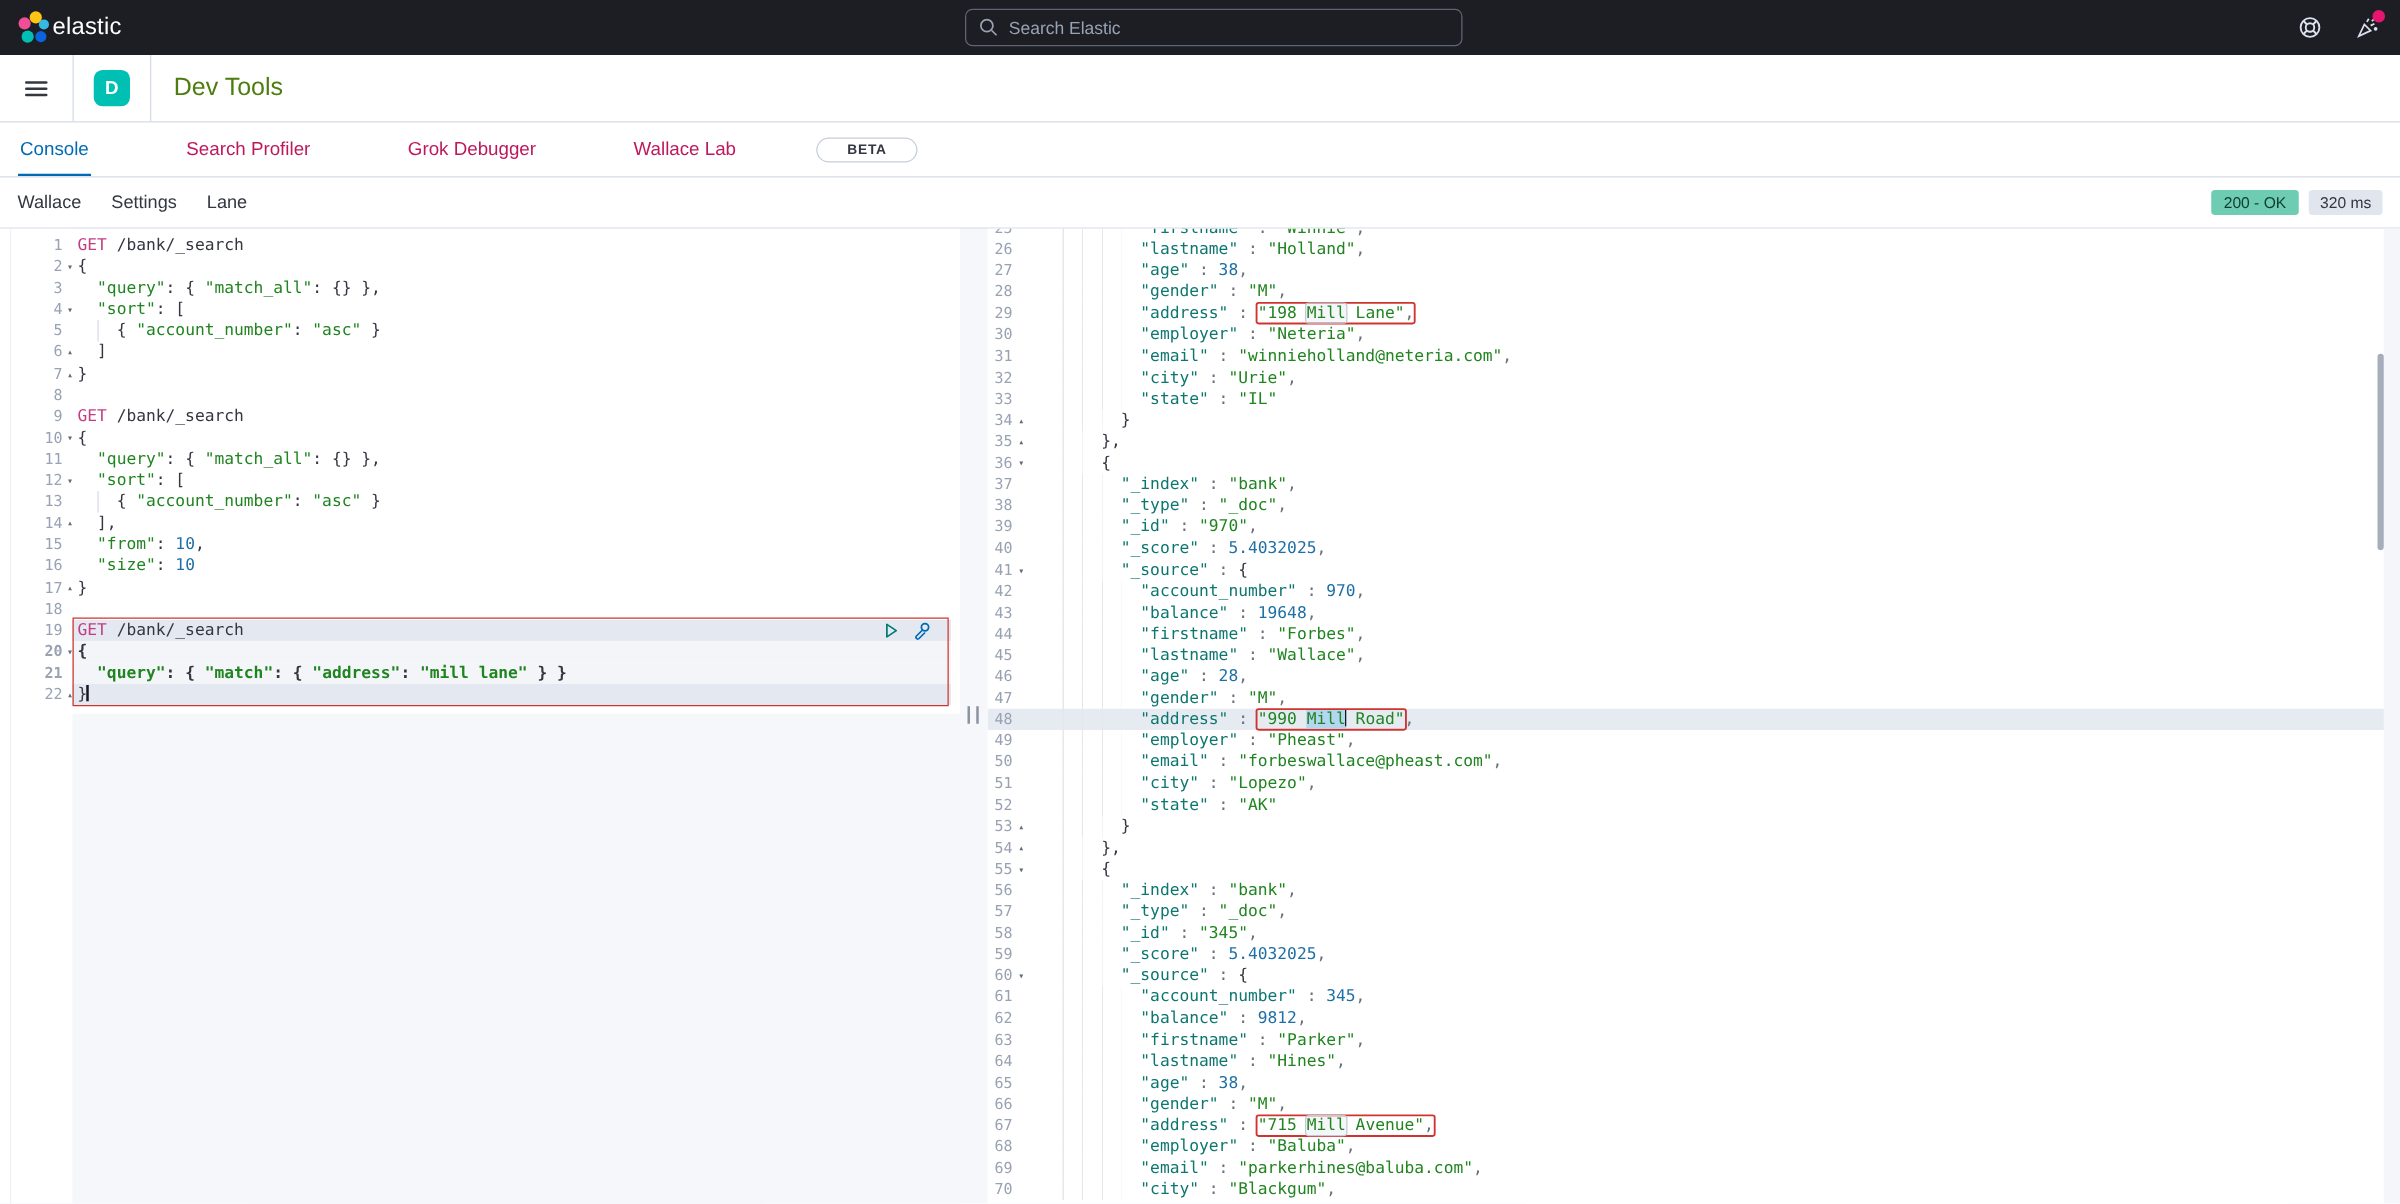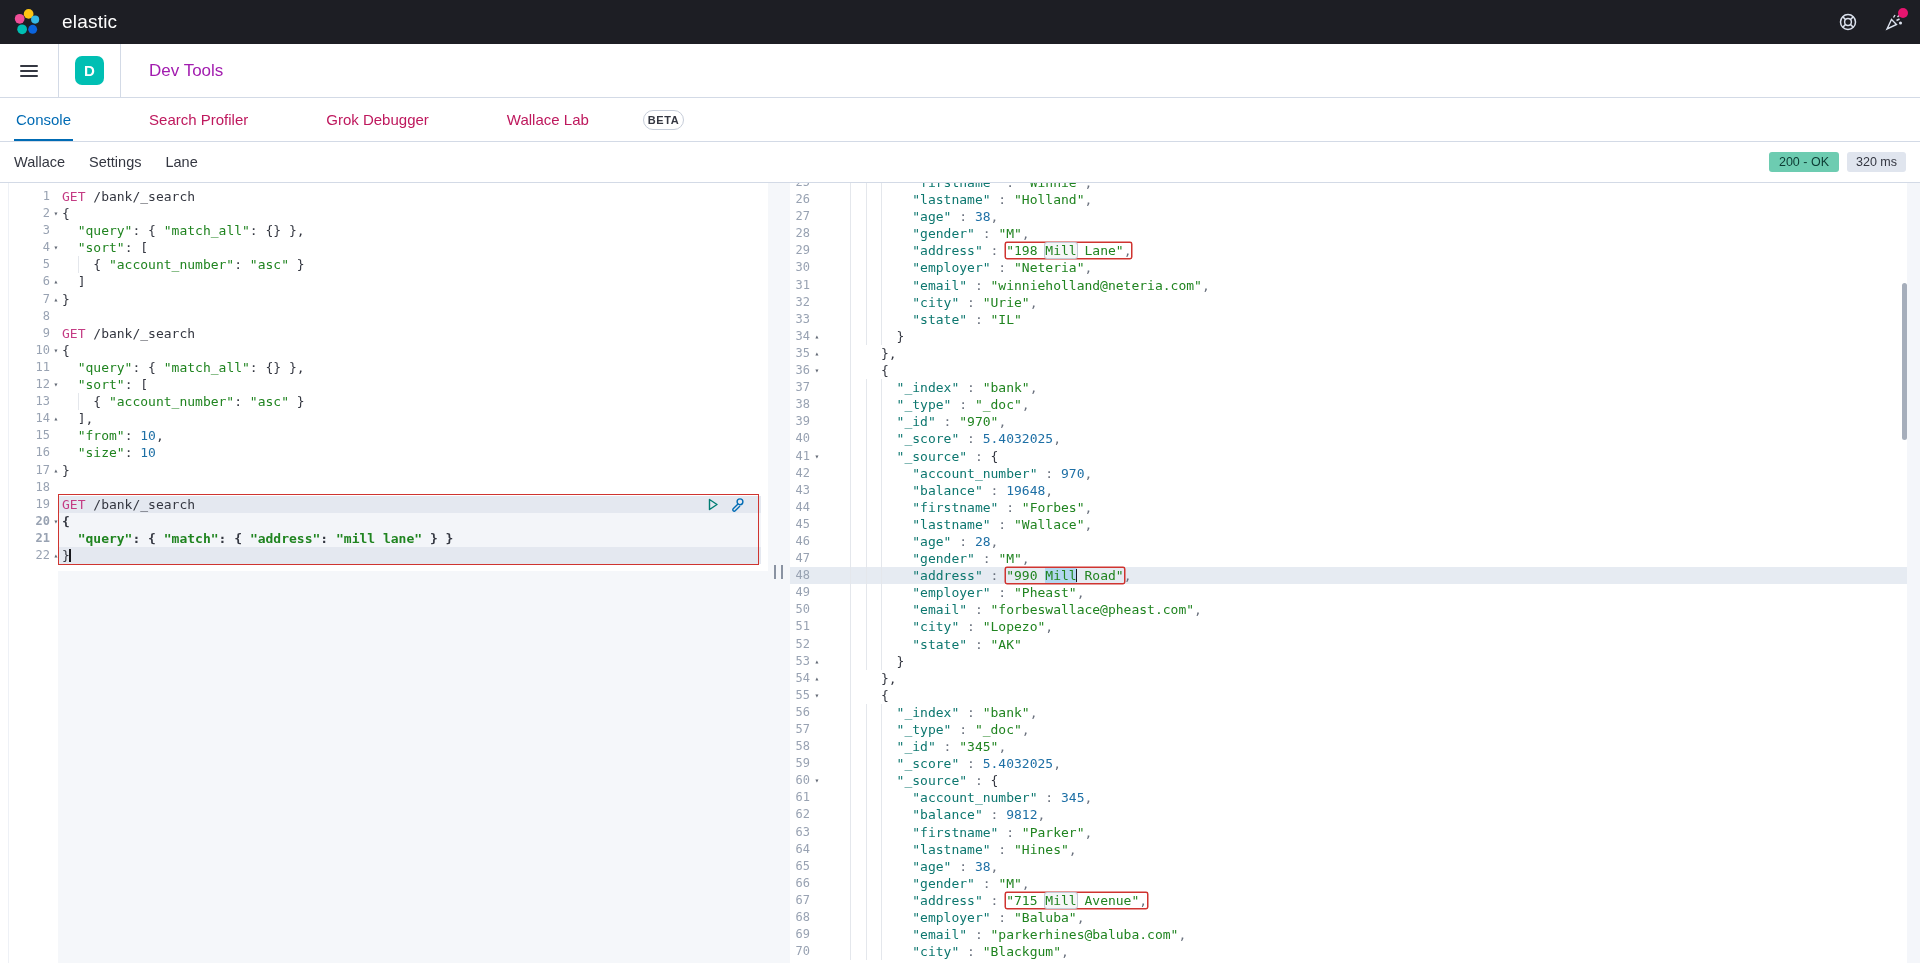--- a/index.html
+++ b/index.html
@@ -1,39 +1,39 @@
 <!DOCTYPE html>
 <html><head>
 <meta charset="utf-8">
 <style>
   html,body{margin:0;padding:0;background:#fff;width:1920px;height:963px;overflow:hidden;
     font-family:"Liberation Sans",sans-serif;-webkit-font-smoothing:antialiased;}
   
   .topbar{height:44px;background:#1d1e24;display:flex;align-items:center;position:relative;}
-  .logo{display:flex;align-items:center;gap:22px;padding-left:14px;cursor:pointer;}
+  .logo{display:flex;align-items:center;gap:2px;padding-left:14px;cursor:pointer;}
   .logo-text{color:#fff;font-size:19px;font-weight:500;letter-spacing:.2px;}
   .searchbox{position:absolute;left:772px;top:7px;width:398px;height:30px;border:1px solid #5d6573;
     border-radius:6px;display:flex;align-items:center;gap:8px;padding:0 10px;box-sizing:border-box;}
   .searchbox .ph{color:#98a2b3;font-size:14px;}
   .top-icons{position:absolute;right:16px;top:0;height:44px;display:flex;align-items:center;gap:26px;}
   .tico{position:relative;width:20px;height:20px;cursor:pointer;}
   .newsdot{position:absolute;top:-4px;right:-4px;width:10px;height:10px;border-radius:50%;background:#e6156f;}
   
   .navbar{height:53px;background:#fff;border-bottom:1px solid #d3dae6;display:flex;align-items:center;}
   .burger{width:18px;display:flex;flex-direction:column;gap:3px;margin:0 20px;cursor:pointer;}
   .burger i{height:2px;background:#343741;border-radius:1px;}
   .vsep{width:1px;align-self:stretch;background:#d3dae6;}
   .space-badge{width:29px;height:29px;border-radius:7px;background:#00bfb3;color:#fff;font-weight:700;
     font-size:15px;display:flex;align-items:center;justify-content:center;margin:0 16px;cursor:pointer;}
-  .crumb{font-size:17px;color:#a21caf;margin-left:28px;}
+  .crumb{font-size:20px;color:#4d7c0f;margin-left:18px;}
   
   .tabbar{height:43px;border-bottom:1px solid #d3dae6;display:flex;align-items:stretch;padding-left:14px;gap:44px;}
   .tab{display:flex;align-items:center;font-size:15px;color:#be185d;margin-right:30px;padding:0 2px;cursor:pointer;}
   .tab.active{color:#006bb4;box-shadow:inset 0 -2px 0 #006bb4;}
-  .beta{margin-left:8px;border:1px solid #c6cdd9;border-radius:12px;padding:3px 4px;font-size:11px;
+  .beta{margin-left:18px;border:1px solid #c6cdd9;border-radius:12px;padding:3px 24px;font-size:11px;
     font-weight:700;letter-spacing:.6px;color:#343741;align-self:center;}
   
   .toolbar{height:40px;border-bottom:1px solid #d3dae6;display:flex;align-items:center;padding:0 14px;}
   .tool{font-size:14.5px;color:#343741;margin-right:24px;cursor:pointer;}
   .tb-right{margin-left:auto;display:flex;align-items:center;gap:8px;text-align:center;}
   .badge-ok{background:#6dccb1;color:#0d3c34;border-radius:3px;padding:3px 10px;font-size:12.5px;font-weight:500;}
   .badge-ms{background:#e0e5ee;color:#343741;border-radius:3px;padding:3px 9px;font-size:12.5px;}
   
   .editor{position:relative;height:780px;display:flex;background:#f5f7fa;}
   .pane{position:relative;overflow:hidden;}
@@ -85,20 +85,29 @@
     <span style="display:flex;">
       <svg width="26" height="28" viewBox="0 0 32 32">
         <circle cx="18" cy="6" r="6" fill="#fec514"></circle>
         <circle cx="7" cy="12" r="6" fill="#f04e98"></circle>
         <circle cx="26" cy="13" r="5" fill="#36b9e5"></circle>
         <circle cx="10" cy="25" r="6" fill="#00bfb3"></circle>
         <circle cx="23" cy="25" r="5.5" fill="#0b64dd"></circle>
       </svg>
     </span>
     <span class="logo-text">elastic</span>
+  </div>
+  <div class="searchbox">
+    <span style="display:flex;">
+      <svg width="16" height="16" viewBox="0 0 16 16" fill="none" stroke="#98a2b3" stroke-width="1.4">
+        <circle cx="6.5" cy="6.5" r="4.8"></circle>
+          <line x1="10.2" y1="10.2" x2="14.2" y2="14.2"></line>
+      </svg>
+    </span>
+    <span class="ph">Search Elastic</span>
   </div>
   <div class="top-icons">
     <span class="tico">
       <svg width="20" height="20" viewBox="0 0 20 20" fill="none" stroke="#dce2ee" stroke-width="1.5">
         <circle cx="10" cy="10" r="7.5"></circle>
           <circle cx="10" cy="10" r="3.4"></circle>
         <line x1="5" y1="5" x2="7.6" y2="7.6"></line>
           <line x1="15" y1="5" x2="12.4" y2="7.6"></line>
         <line x1="5" y1="15" x2="7.6" y2="12.4"></line>
           <line x1="15" y1="15" x2="12.4" y2="12.4"></line>

